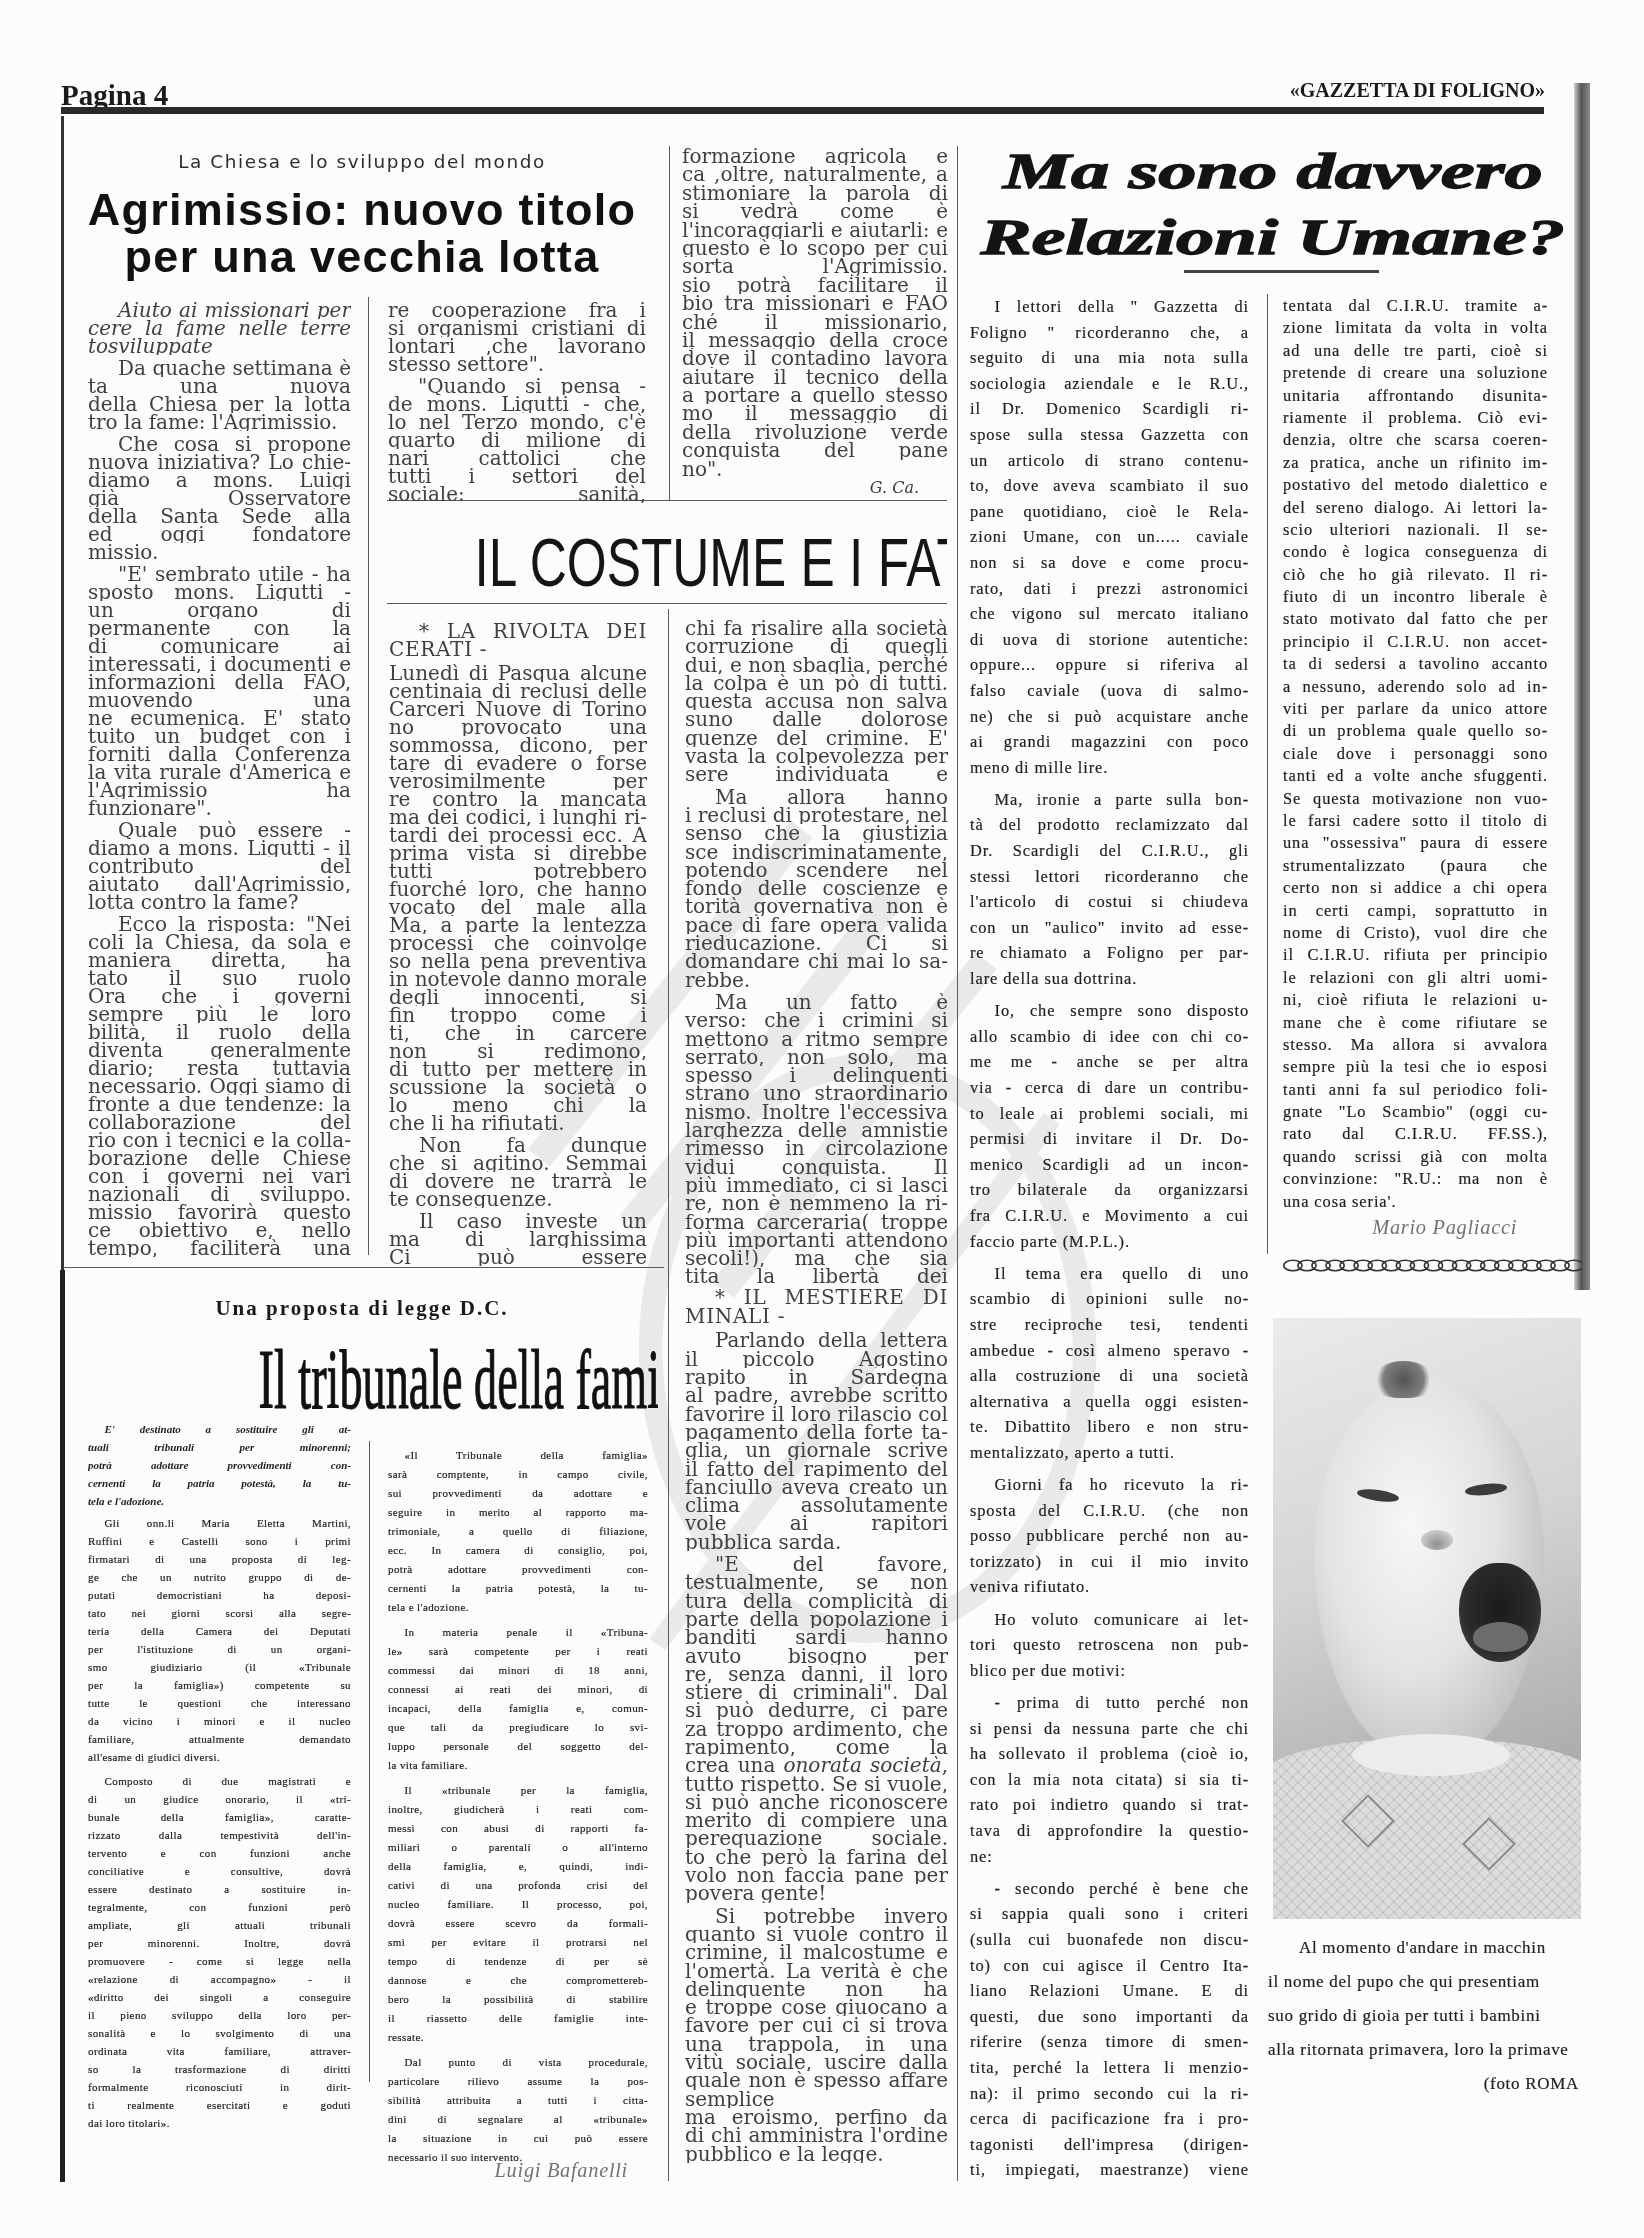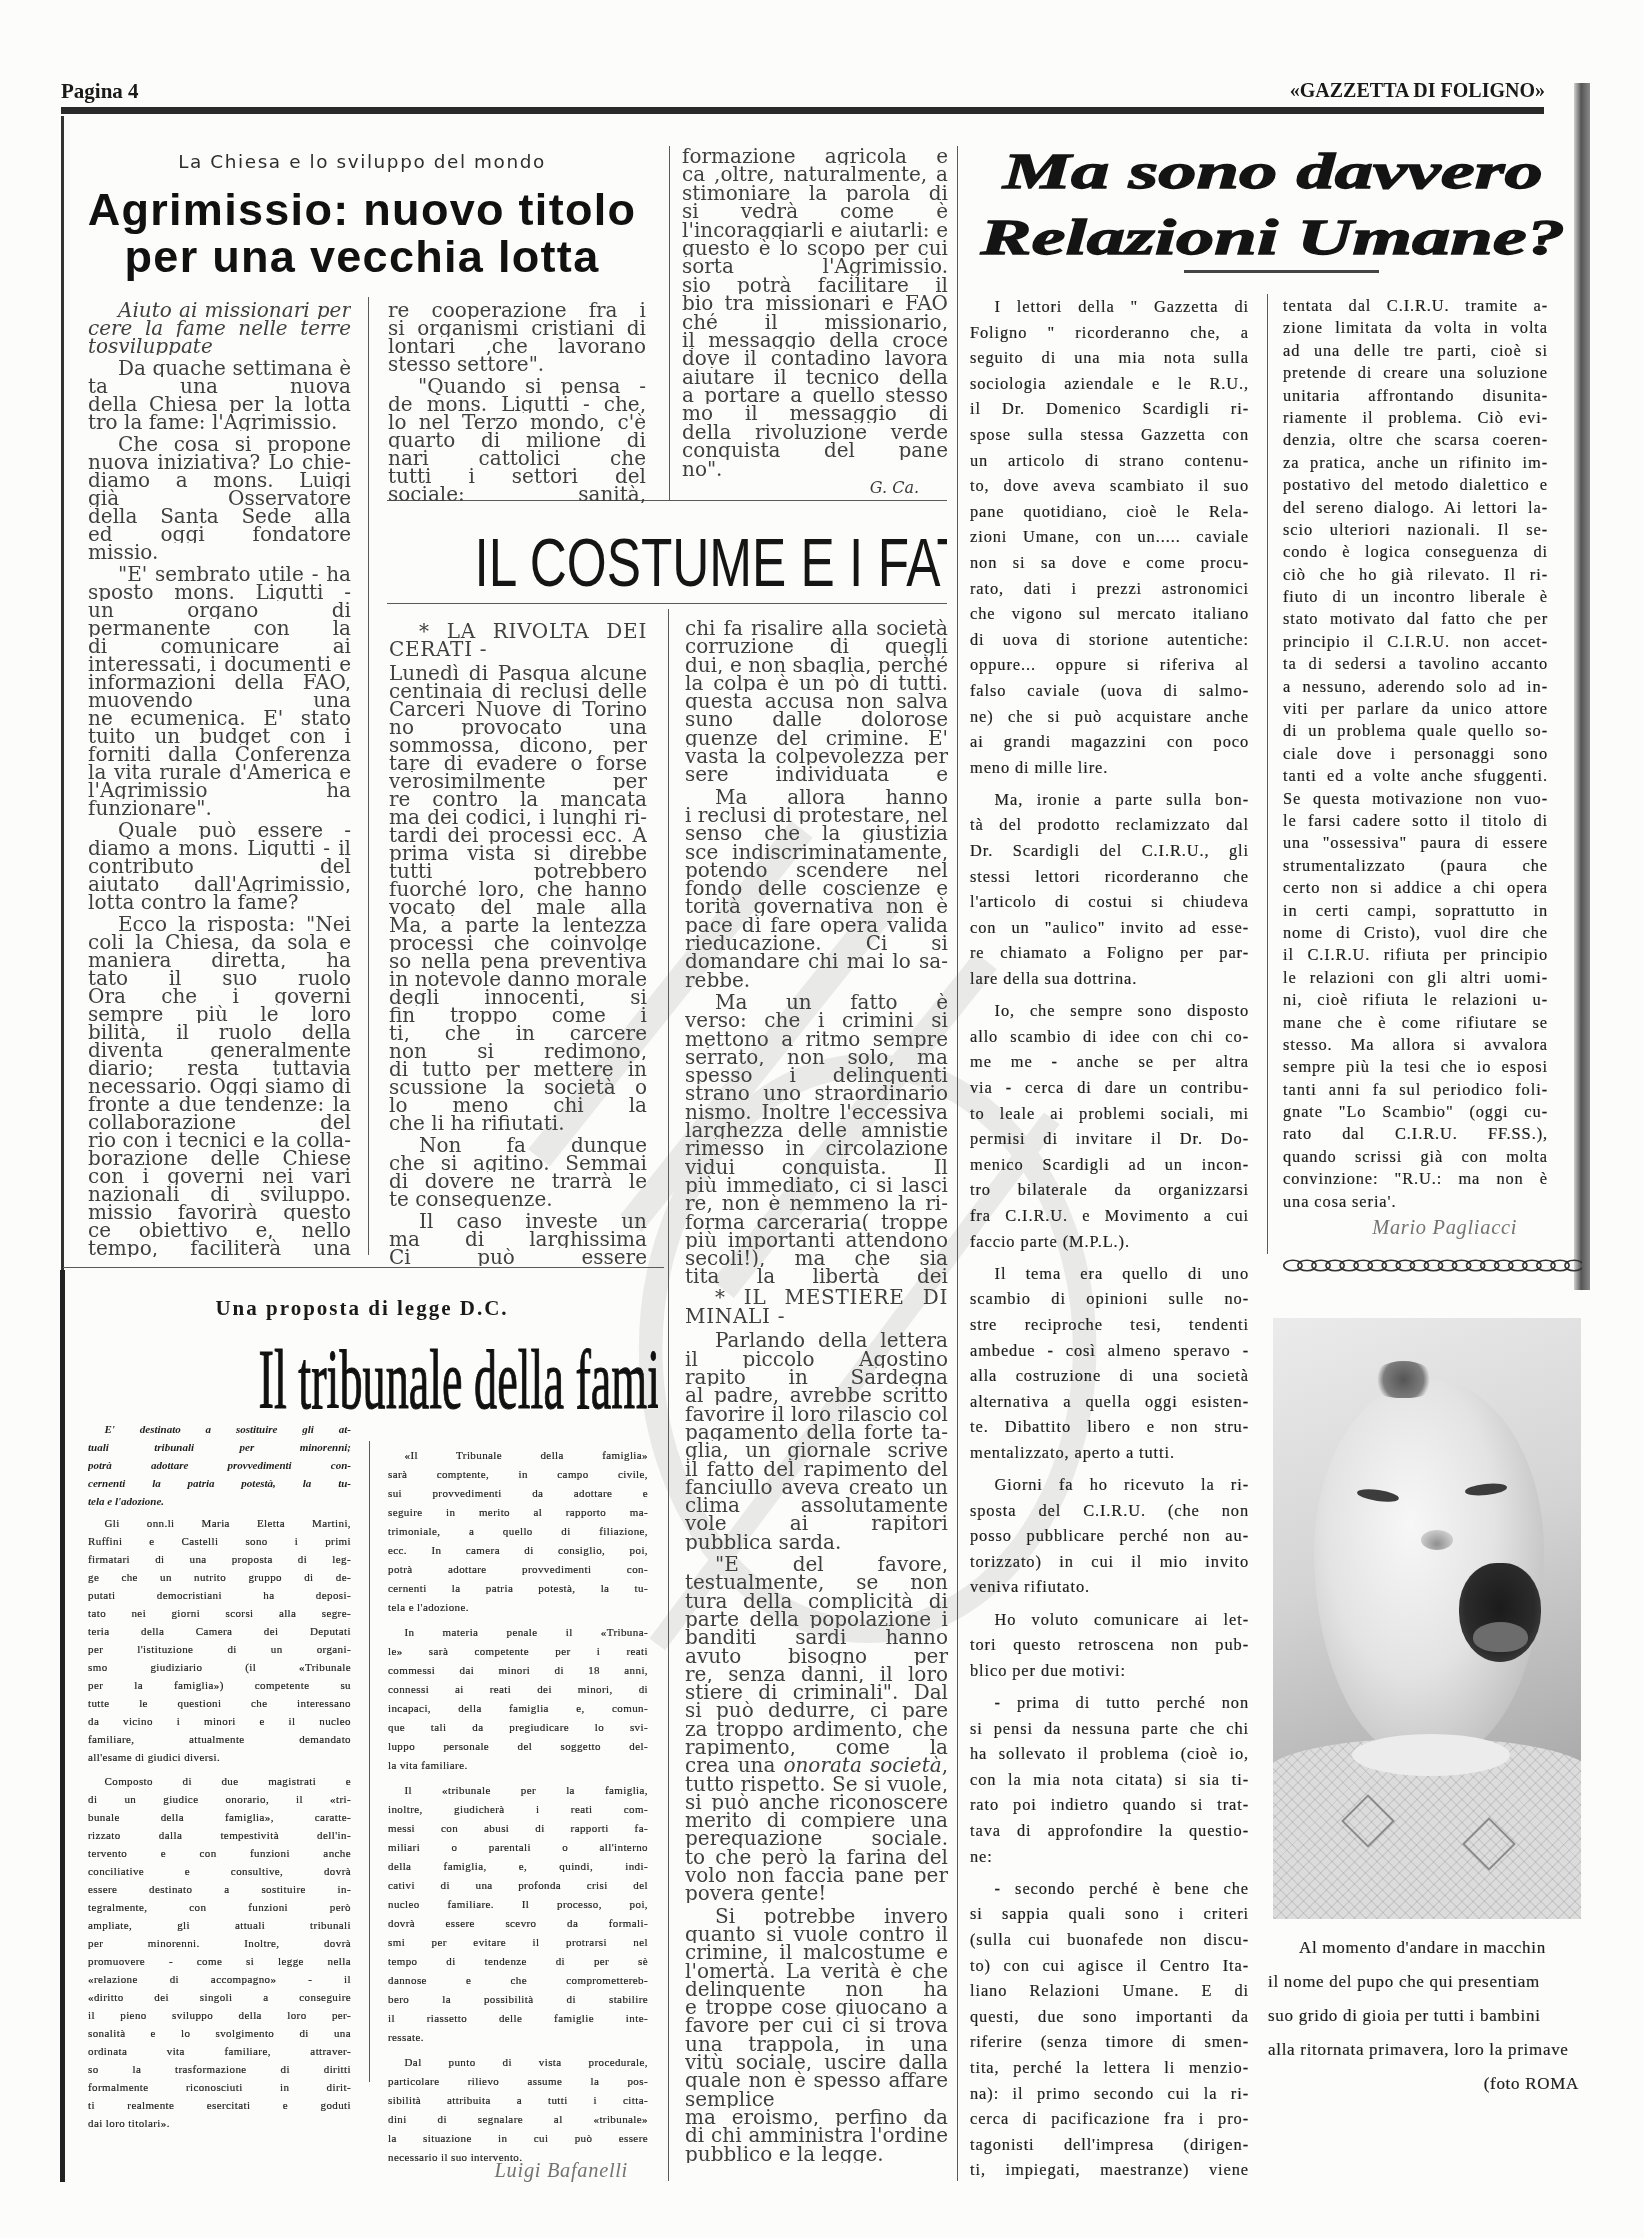--- a/index.html
+++ b/index.html
@@ -2,21 +2,21 @@
 <html style="font-size:10.5px"><head>
 <meta charset="utf-8">
 <style>
   html, body { margin: 0; padding: 0; background: #ffffff; }
   #page { position: relative; width: 1645px; height: 2239px; background: #fcfcfb; overflow: hidden; color: #222; }
   .abs { position: absolute; }
   .rule { position: absolute; background: #5a5a5a; }
 
   
   .hdr { position: absolute; top: 79px; font-family: "Liberation Serif", serif; font-weight: bold; color: #1a1a1a; }
-  .hdr-left { left: 61px; font-size: 21px; }
+  .hdr-left { left: 61px; font-size: 29px; }
   .hdr-right { left: 1283px; width: 262px; text-align: right; font-size: 20px; }
 
   
   .col { position: absolute; }
   .ln { height: var(--lh); line-height: var(--lh); overflow: hidden; text-align: justify; text-align-last: justify; }
   .ln.last { text-align-last: left; }
   .par.ind .ln.first { text-indent: 1.5em; }
   .tw .par + .par { margin-top: 4px; }
   .bd .par + .par { margin-top: 6px; }
 

